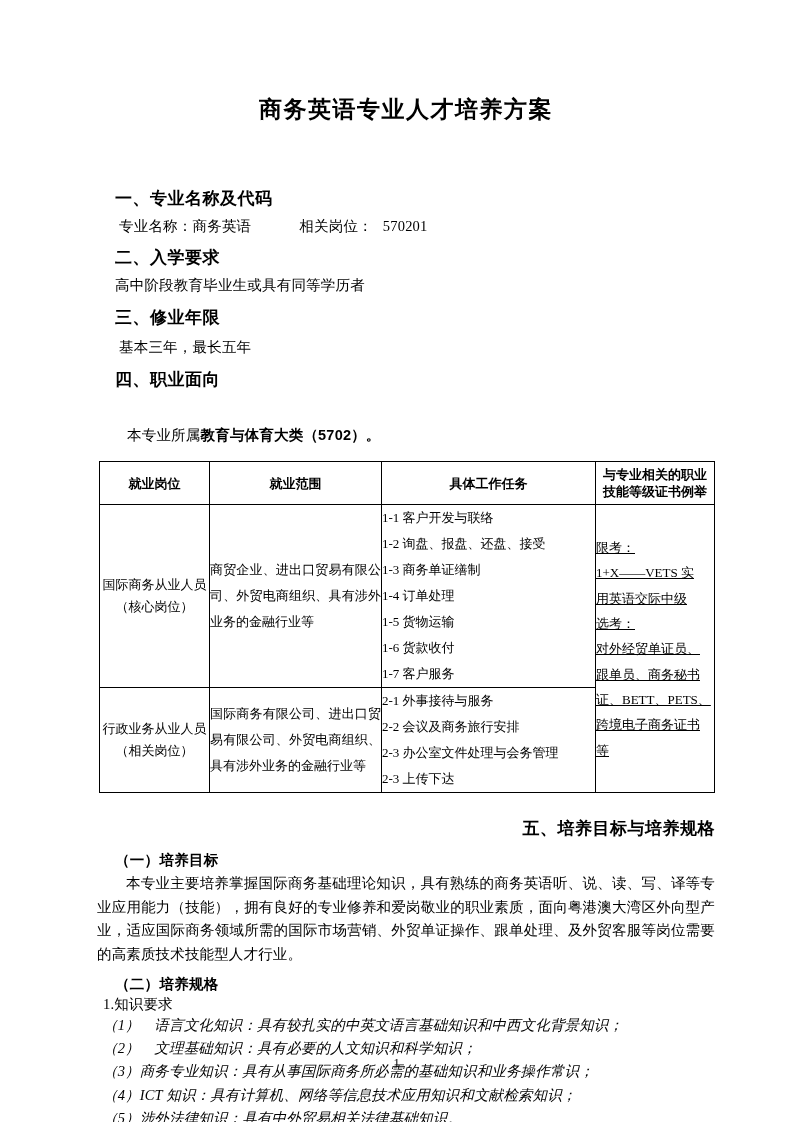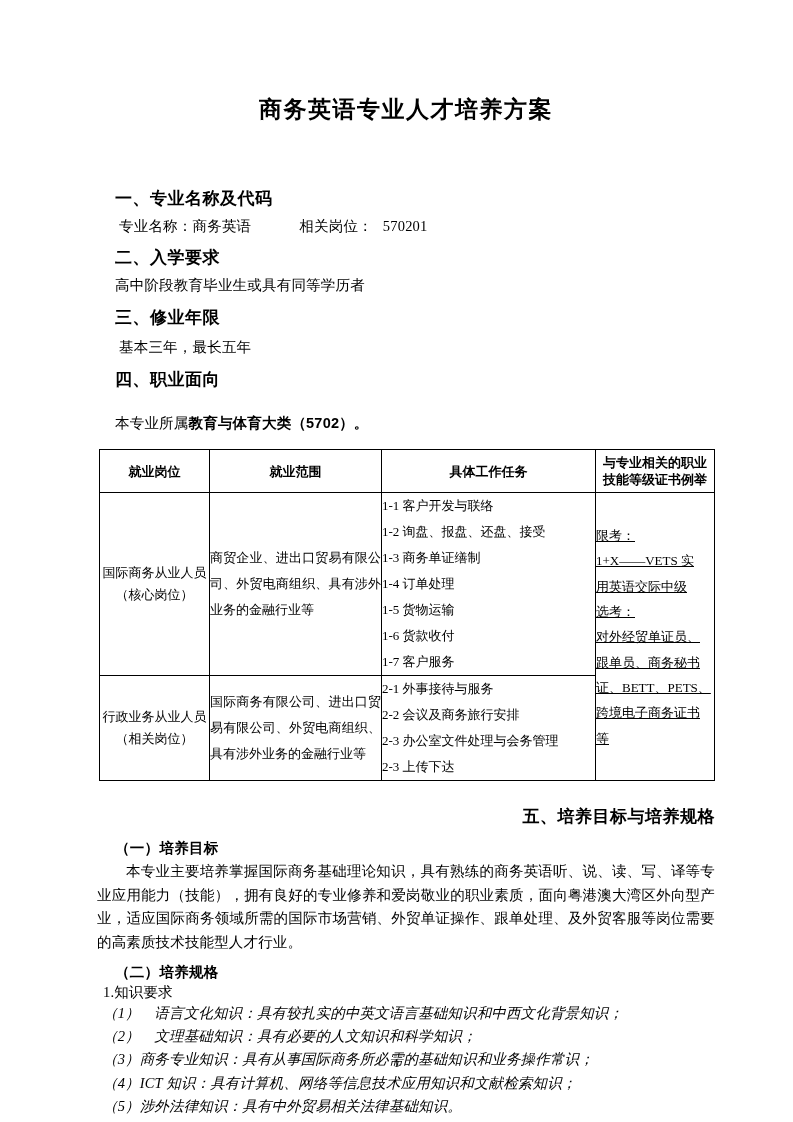--- a/index.html
+++ b/index.html
@@ -73,21 +73,21 @@
   }
   .years {
     font-size: 14.5px;
     margin: 0;
     padding-top: 7px;
     padding-left: 22px;
     letter-spacing: 0.2px;
   }
   .category-line {
     font-size: 14.5px;
-    margin: 0;
+    margin: 12px;
     padding-top: 22px;
     padding-left: 18px;
     letter-spacing: 0.2px;
   }
   .category-line b {
     font-family: "Liberation Sans", "DejaVu Sans", sans-serif;
     font-weight: bold;
   }
 
   

